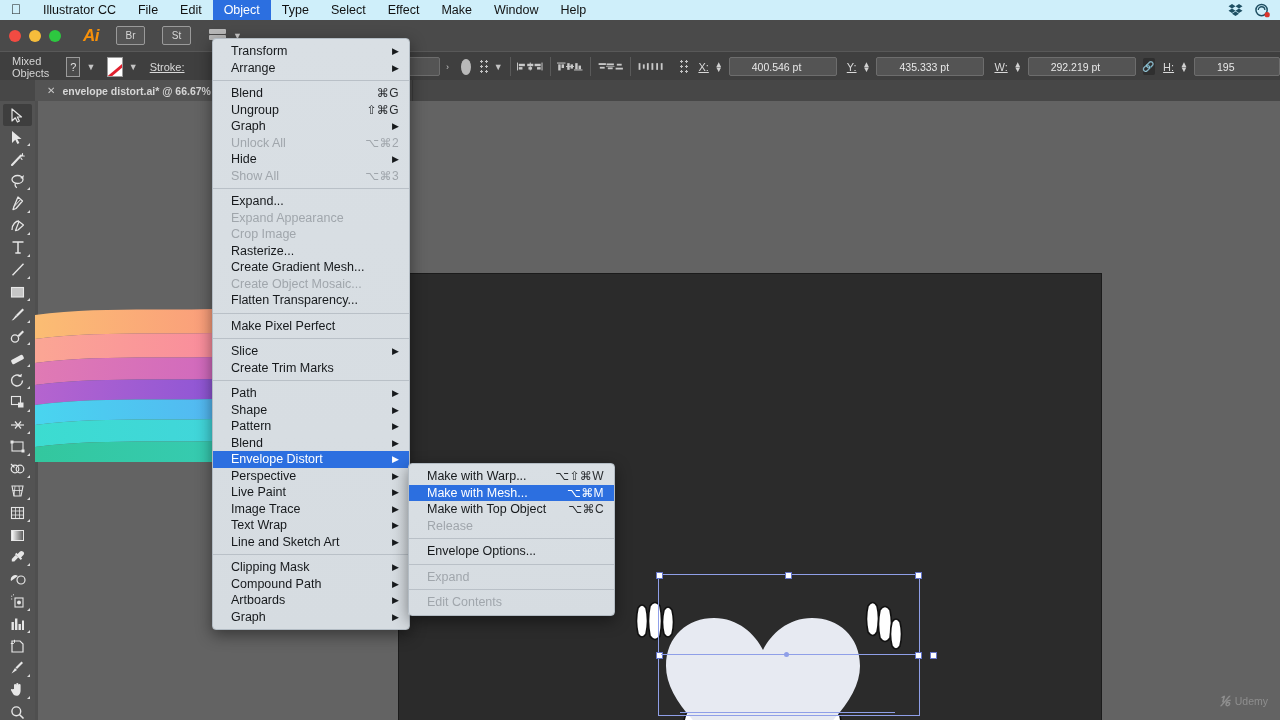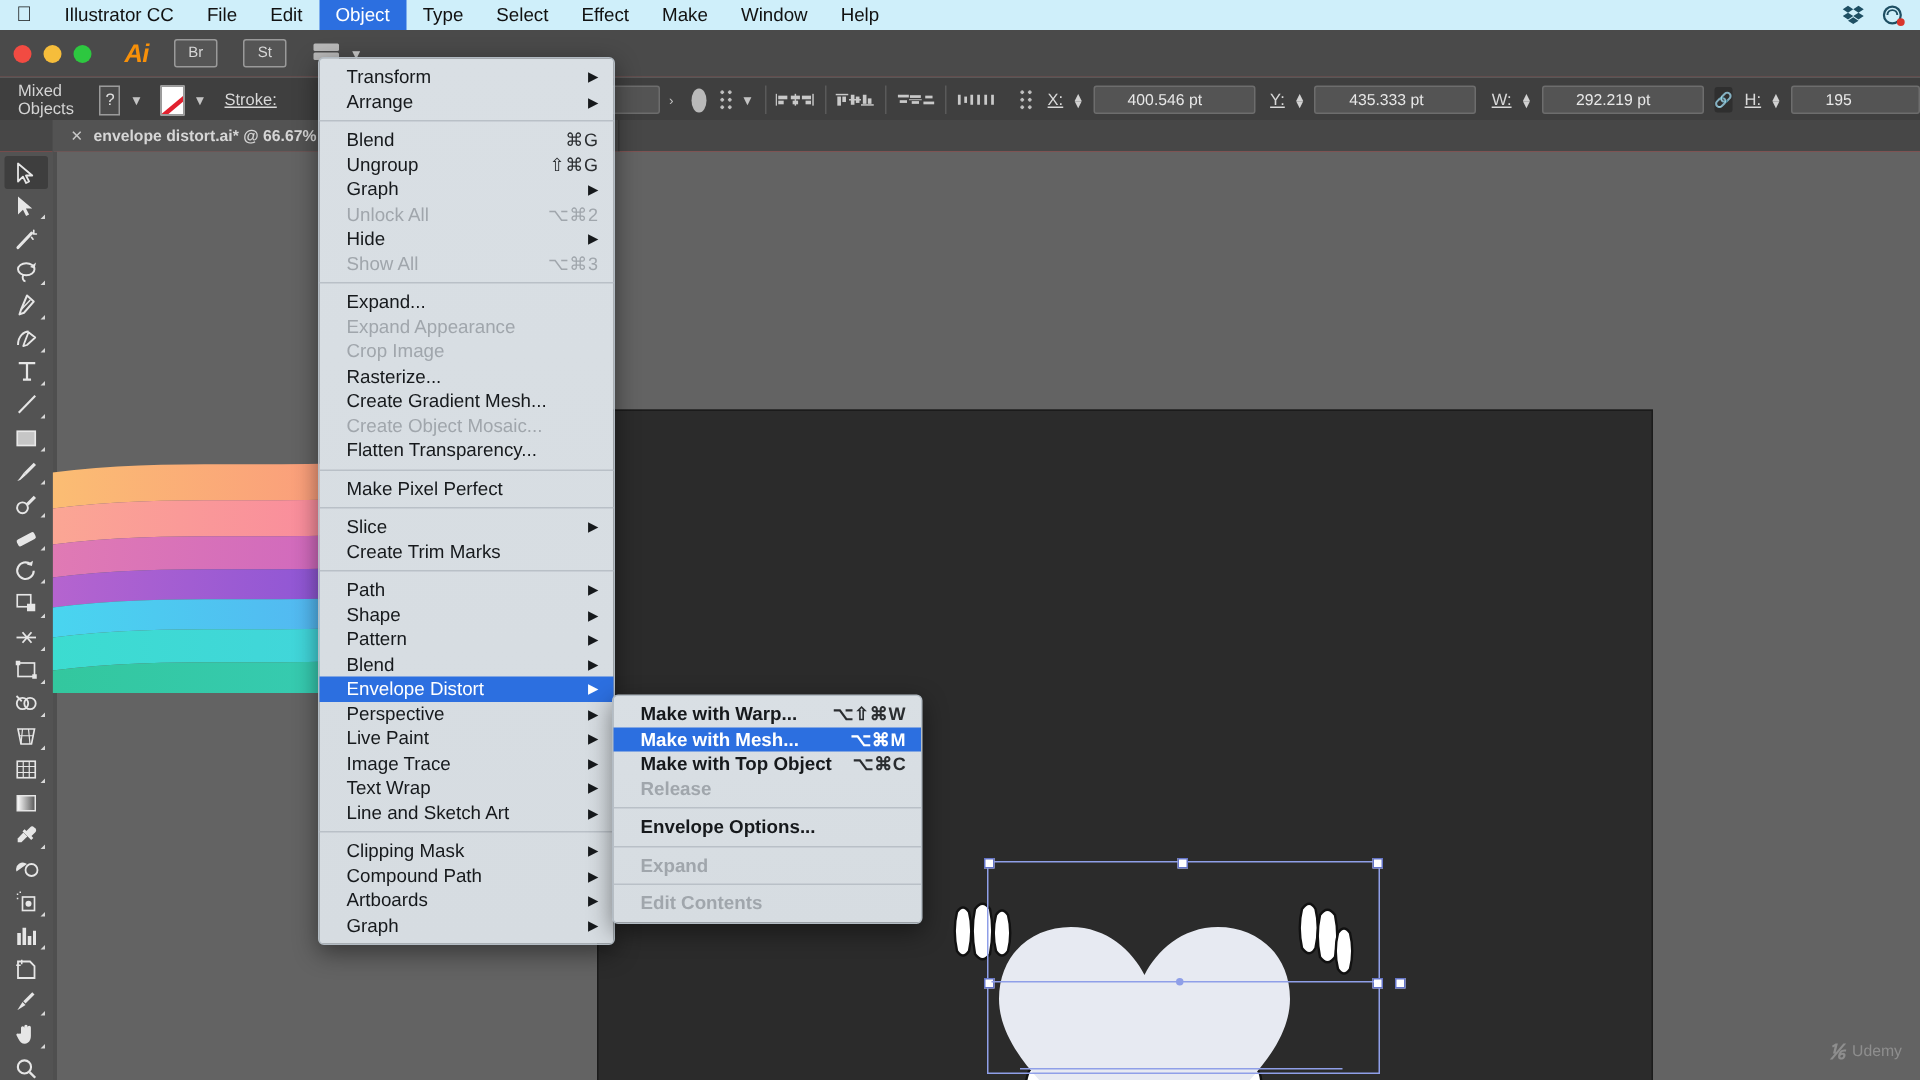--- a/index.html
+++ b/index.html
@@ -134,21 +134,21 @@
   .udemy .ulogo{font-size:14px;font-style:italic;font-weight:bold;}
 
   
   .menu{
     position:absolute;background:#d3dae0;border:1px solid #b3bcc4;border-radius:4px;
     box-shadow:0 5px 16px rgba(0,0,0,.45);
     font-size:12.5px;color:#16191c;padding:4px 0;
     background:linear-gradient(180deg,#d9dfe4 0%,#d6dce1 100%);
   }
   .menu.obj{left:212px;top:18px;width:196px;}
-  .menu.sub{left:408px;top:443px;width:205px;font-weight:bold;}
+  .menu.sub{left:408px;top:443px;width:205px;}
   .mrow{
     display:flex;align-items:center;height:16.5px;padding:0 10px 0 18px;white-space:nowrap;
     position:relative;
   }
   .mrow .lbl{flex:1;}
   .mrow .kbd{color:#2a2d30;font-size:12px;letter-spacing:.4px;padding-left:14px;}
   .mrow .arw{font-size:9px;color:#16191c;padding-left:10px;}
   .mrow.dis{color:#a0a6ac;}
   .mrow.dis .kbd{color:#a0a6ac;}
   .mrow.hl{background:#2c6fe0;color:#fff;}

